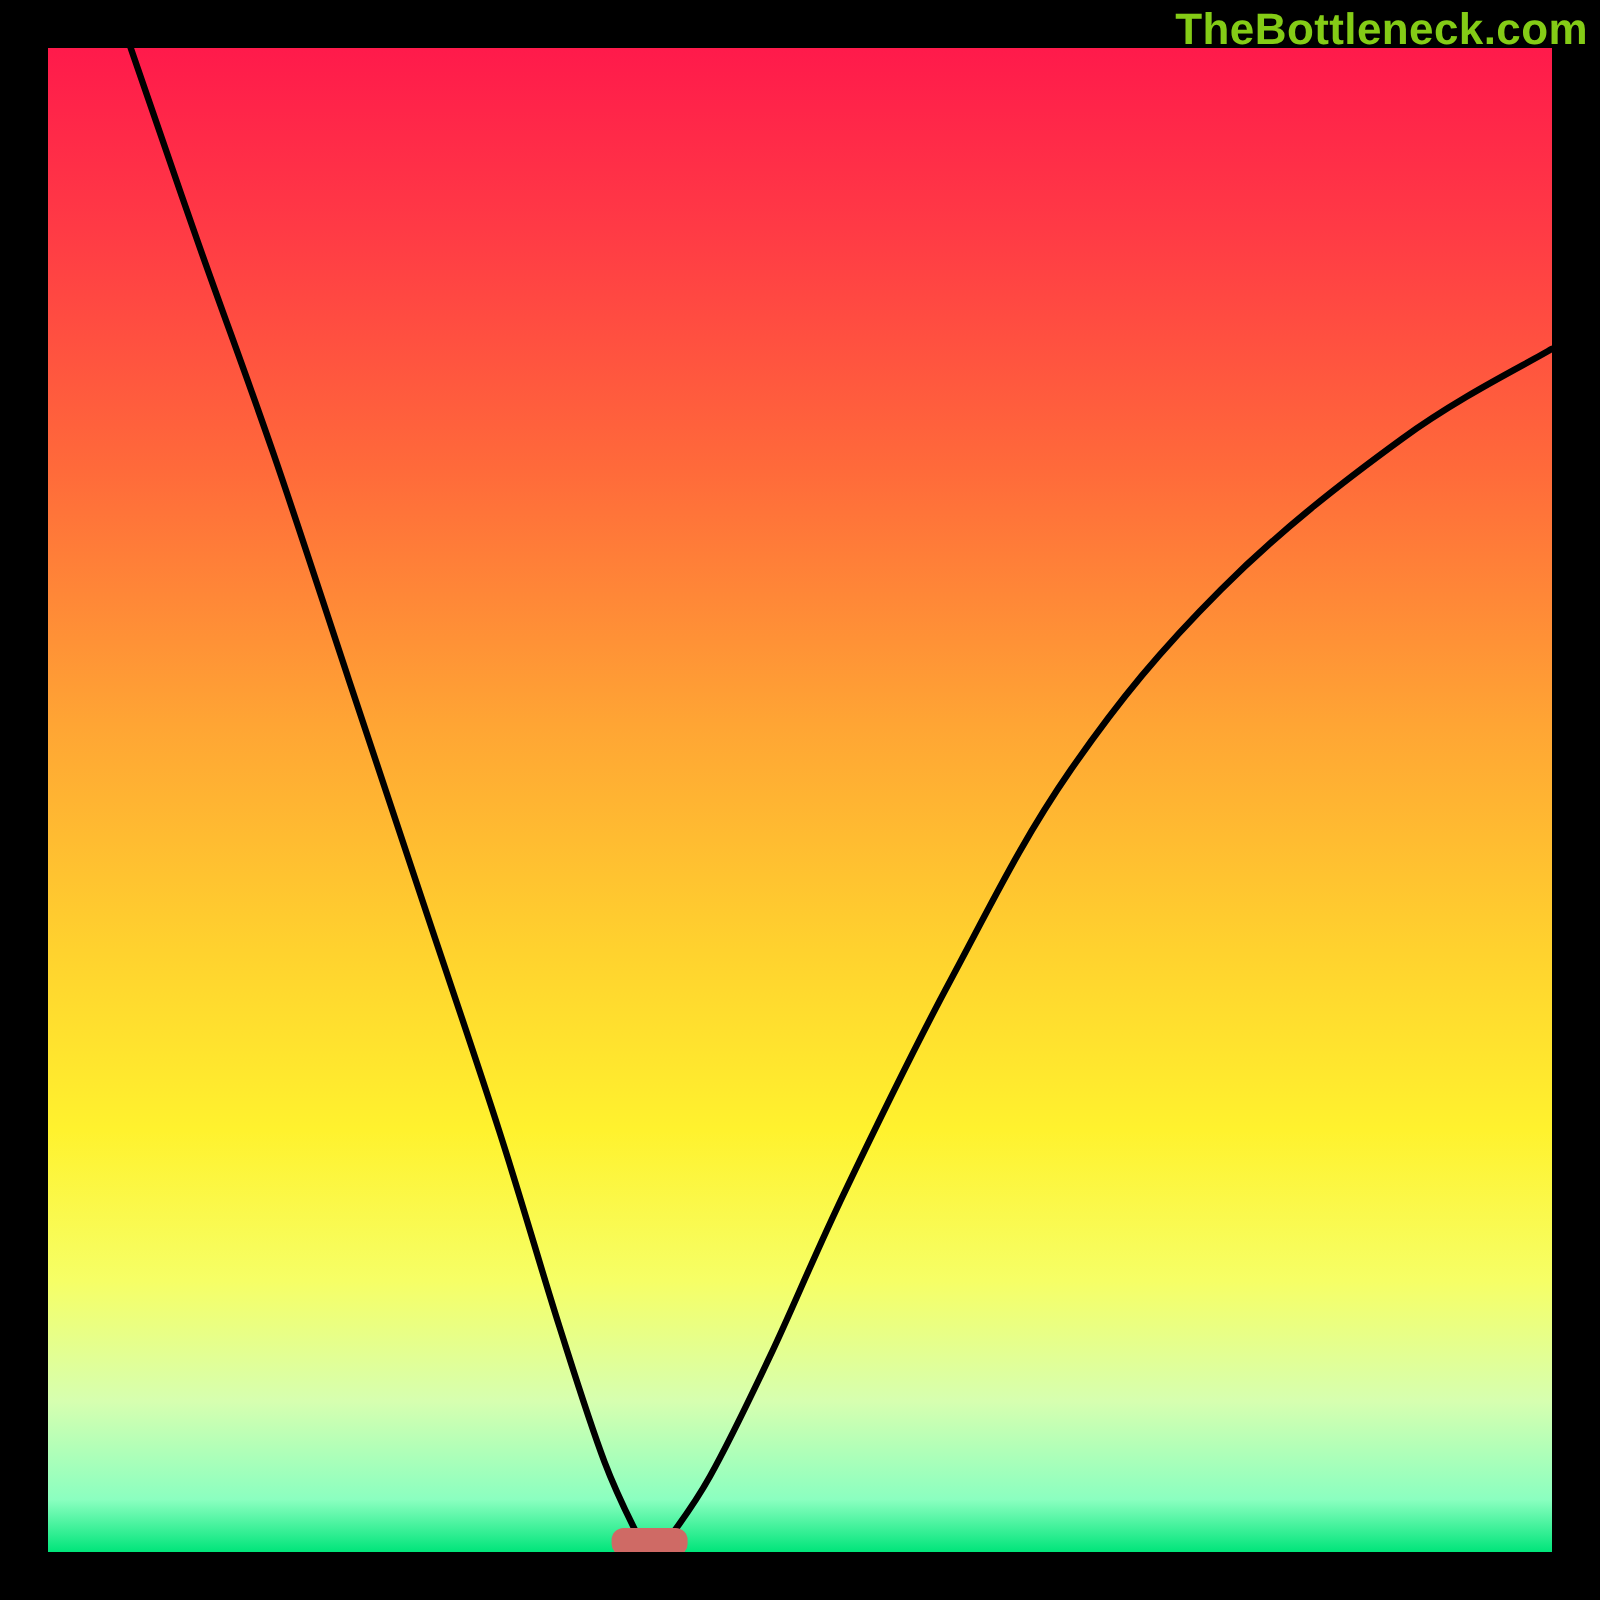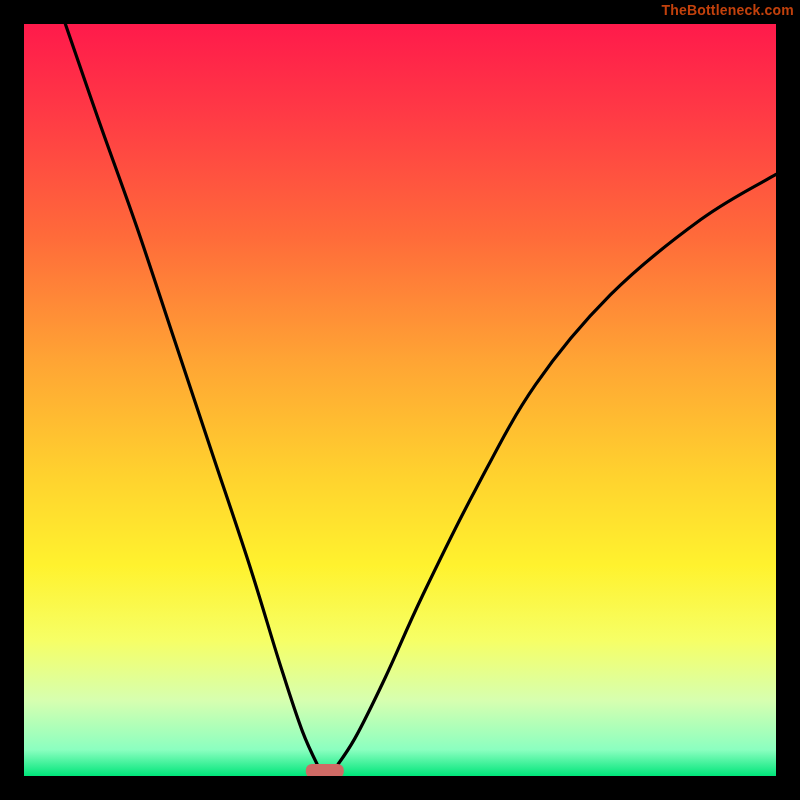--- a/index.html
+++ b/index.html
@@ -23,23 +23,23 @@
     left: 0;
     top: 0;
     width: 752px;
     height: 752px;
   }
   .watermark {
     position: absolute;
     top: 2px;
     right: 6px;
     font-family: Arial, Helvetica, sans-serif;
-    font-size: 14px;
+    font-size: 22px;
     font-weight: 600;
-    color: #c2410c;
+    color: #84cc16;
     letter-spacing: 0.2px;
     user-select: none;
   }
   svg {
     display: block;
   }
 </style>
 </head>
 <body>
 

